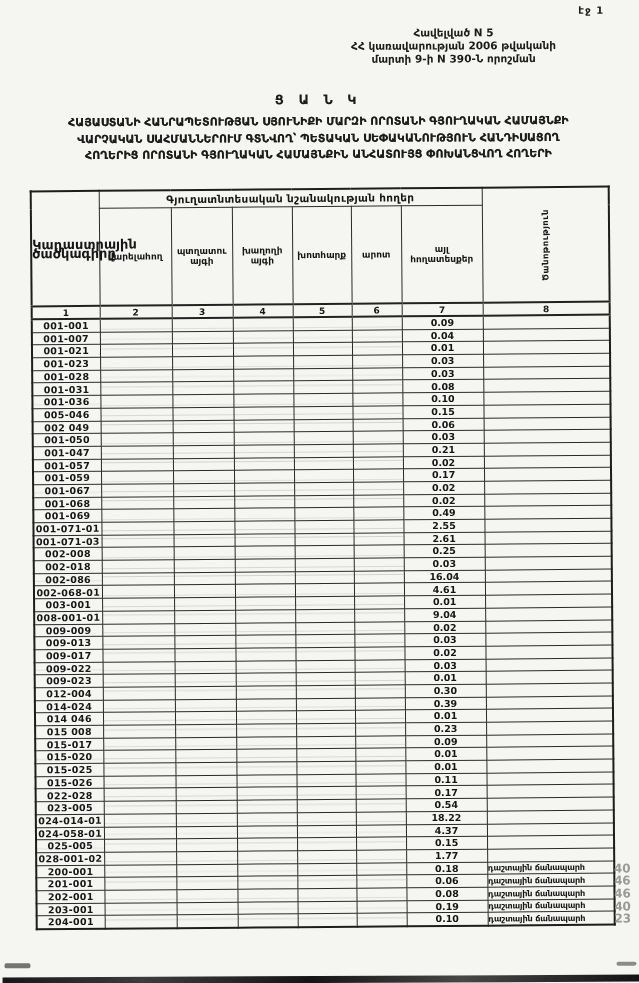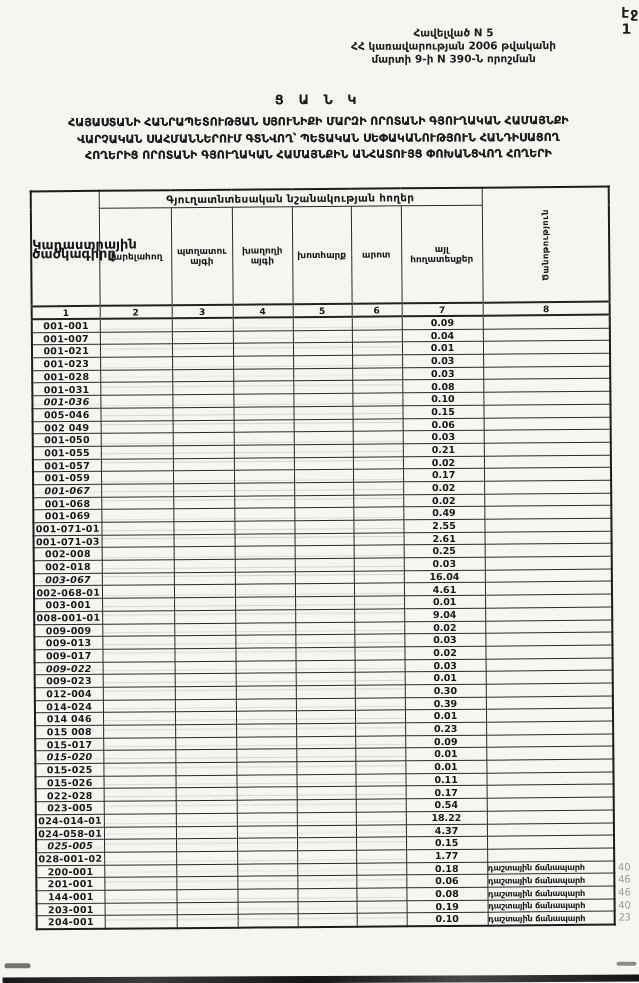--- a/index.html
+++ b/index.html
@@ -3,21 +3,21 @@
 <meta charset="utf-8">
 <style>
   html,body{margin:0;padding:0;}
   body{
     width:639px;height:983px;position:relative;overflow:hidden;
     background:#f5f5f2;
     font-family:"DejaVu Sans", sans-serif;
     color:#1b1b1b;
   }
   .sheet{position:absolute;left:0;top:0;width:639px;height:983px;transform:rotate(-0.25deg);transform-origin:50% 40%;}
-  .page-label{position:absolute;top:6px;left:580px;font-size:14px;font-weight:bold;letter-spacing:1px;margin-left:43px;}
+  .page-label{position:absolute;top:6px;left:580px;font-size:10px;font-weight:bold;letter-spacing:1px;}
   .hdr-block{position:absolute;top:27px;left:320px;width:270px;text-align:center;font-size:10.5px;font-weight:bold;line-height:13px;}
   .doc-title{position:absolute;top:92px;left:0;width:639px;text-align:center;font-size:13px;font-weight:bold;letter-spacing:5px;}
   .doc-subtitle{position:absolute;top:114px;left:6px;width:627px;text-align:center;font-size:11px;font-weight:bold;line-height:16.5px;text-shadow:0 0 0.5px rgba(20,20,20,.65);}
   table.land{
     position:absolute;left:32px;top:188px;width:578px;
     border-collapse:collapse;table-layout:fixed;
     transform:rotate(-0.22deg);
   }
   table.land th, table.land td{
     border:1px solid #2a2a2a;padding:0;overflow:visible;
@@ -27,25 +27,25 @@
   th.group{height:16px;font-size:10.5px;letter-spacing:.3px;border-bottom:2px solid #222;}
   th.codehdr{font-size:13px;line-height:9px;font-weight:bold;padding:2px;}
   th.sub{height:96px;font-size:9px;line-height:10px;vertical-align:middle;padding:1px;}
   th.notehdr{vertical-align:middle;}
   .vert{writing-mode:vertical-rl;transform:rotate(180deg);margin:0 auto;font-size:8.5px;letter-spacing:.5px;font-weight:bold;white-space:nowrap;}
   tr.nums th{height:11px;font-size:9px;border-bottom:2px solid #222;border-top:2px solid #222;}
   td{height:11.7px;font-size:9.5px;line-height:1;text-align:center;white-space:nowrap;}
   td.c-code{letter-spacing:.3px;}
   td.c-val{border-left:2px solid #242424;border-right:2px solid #242424;}
   td.c-note{text-align:left;font-size:8.2px;padding-left:2px;position:relative;letter-spacing:-0.2px;}
-  .mark{position:absolute;right:-17px;top:1px;font-size:10px;color:#9a9a96;font-weight:normal;}
+  .mark{position:absolute;right:-17px;top:1px;font-size:12px;color:#9a9a96;font-weight:bold;}
   td.c-blank{background:linear-gradient(to bottom, transparent 58%, rgba(35,35,35,.16) 63%, transparent 70%);}
   tr:nth-child(3n) td.c-blank{background:linear-gradient(to bottom, transparent 26%, rgba(35,35,35,.17) 32%, transparent 40%);}
   tr:nth-child(3n+1) td.c-blank{background:linear-gradient(to bottom, transparent 72%, rgba(35,35,35,.13) 78%, transparent 86%);}
-  tr:nth-child(7n) td.c-code{background:linear-gradient(to bottom, transparent 60%, rgba(35,35,35,.12) 66%, transparent 74%);font-style:italic;}
+  tr:nth-child(7n) td.c-code{background:linear-gradient(to bottom, transparent 60%, rgba(35,35,35,.12) 66%, transparent 74%);}
   .scan-streak{position:absolute;left:0;bottom:0;width:639px;height:7px;
     background:linear-gradient(to right,#181818 0%,#3c3c3c 22%,#151515 48%,#474747 72%,#121212 100%);}
   .speck1{position:absolute;left:2px;top:962px;width:26px;height:5px;background:#2e2e2e;border-radius:2px;opacity:.65;}
   .speck2{position:absolute;left:614px;top:963px;width:20px;height:4px;background:#333;border-radius:2px;opacity:.55;}
 </style>
 </head>
 <body>
 
 <div class="sheet">
 
@@ -198,21 +198,21 @@
           <td class="c-code">001-050</td>
           <td class="c-blank"></td>
           <td class="c-blank"></td>
           <td class="c-blank"></td>
           <td class="c-blank"></td>
           <td class="c-blank"></td>
           <td class="c-val">0.03</td>
           <td class="c-note"></td>
         </tr>
         <tr>
-          <td class="c-code">001-055</td>
+          <td class="c-code">001-047</td>
           <td class="c-blank"></td>
           <td class="c-blank"></td>
           <td class="c-blank"></td>
           <td class="c-blank"></td>
           <td class="c-blank"></td>
           <td class="c-val">0.21</td>
           <td class="c-note"></td>
         </tr>
         <tr>
           <td class="c-code">001-057</td>
@@ -298,21 +298,21 @@
           <td class="c-code">002-018</td>
           <td class="c-blank"></td>
           <td class="c-blank"></td>
           <td class="c-blank"></td>
           <td class="c-blank"></td>
           <td class="c-blank"></td>
           <td class="c-val">0.03</td>
           <td class="c-note"></td>
         </tr>
         <tr>
-          <td class="c-code">003-067</td>
+          <td class="c-code">002-086</td>
           <td class="c-blank"></td>
           <td class="c-blank"></td>
           <td class="c-blank"></td>
           <td class="c-blank"></td>
           <td class="c-blank"></td>
           <td class="c-val">16.04</td>
           <td class="c-note"></td>
         </tr>
         <tr>
           <td class="c-code">002-068-01</td>
@@ -548,21 +548,21 @@
           <td class="c-code">201-001</td>
           <td class="c-blank"></td>
           <td class="c-blank"></td>
           <td class="c-blank"></td>
           <td class="c-blank"></td>
           <td class="c-blank"></td>
           <td class="c-val">0.06</td>
           <td class="c-note">դաշտային ճանապարհ<span class="mark">46</span></td>
         </tr>
         <tr>
-          <td class="c-code">144-001</td>
+          <td class="c-code">202-001</td>
           <td class="c-blank"></td>
           <td class="c-blank"></td>
           <td class="c-blank"></td>
           <td class="c-blank"></td>
           <td class="c-blank"></td>
           <td class="c-val">0.08</td>
           <td class="c-note">դաշտային ճանապարհ<span class="mark">46</span></td>
         </tr>
         <tr>
           <td class="c-code">203-001</td>

